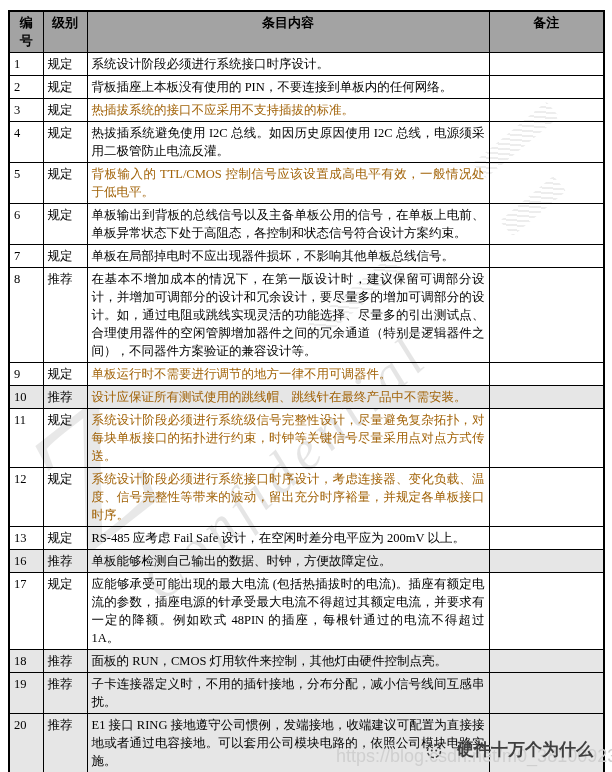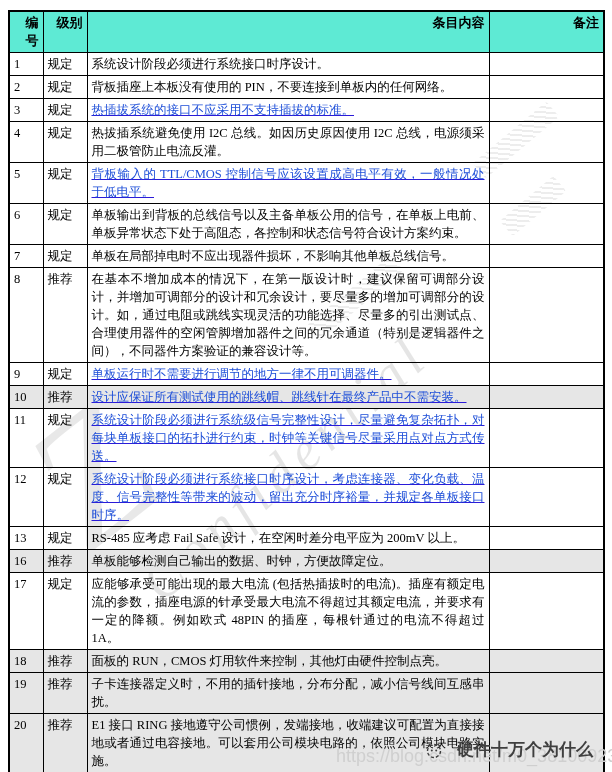--- a/index.html
+++ b/index.html
@@ -24,30 +24,30 @@
     vertical-align:top;
     font-size:12.5px;
     line-height:18px;
     padding:2px 4px;
     overflow:hidden;
   }
   #checklist{border:2px solid #000;}
   #checklist th{
     font-weight:bold;
     font-size:13px;
-    text-align:right;
+    text-align:center;
     height:22px;
     padding-left:4px;
-    background:#5eead4;
+    background:#a3a3a3;
   }
   td.c-id{padding-left:6px;}
   td.c-level{padding-left:6px;}
   td.c-content{padding-left:7px;padding-right:6px;text-align:justify;}
   tr.shaded td{background:#e6e6e6;margin-left:36px;}
-  td.linkcell{color:#1d4ed8;text-decoration:underline;text-decoration-color:#2b1ad8;cursor:pointer;}
+  td.linkcell{color:#a16207;text-decoration-color:#2b1ad8;cursor:pointer;}
   
   .wm{position:absolute;pointer-events:none;white-space:nowrap;}
   #wm-letter{
     left:-4px;top:436px;
     font-size:180px;line-height:180px;
     font-style:italic;
     color:rgba(0,0,0,0.09);
     transform:rotate(-38deg);transform-origin:0 0;
   }
   #wm-text{

